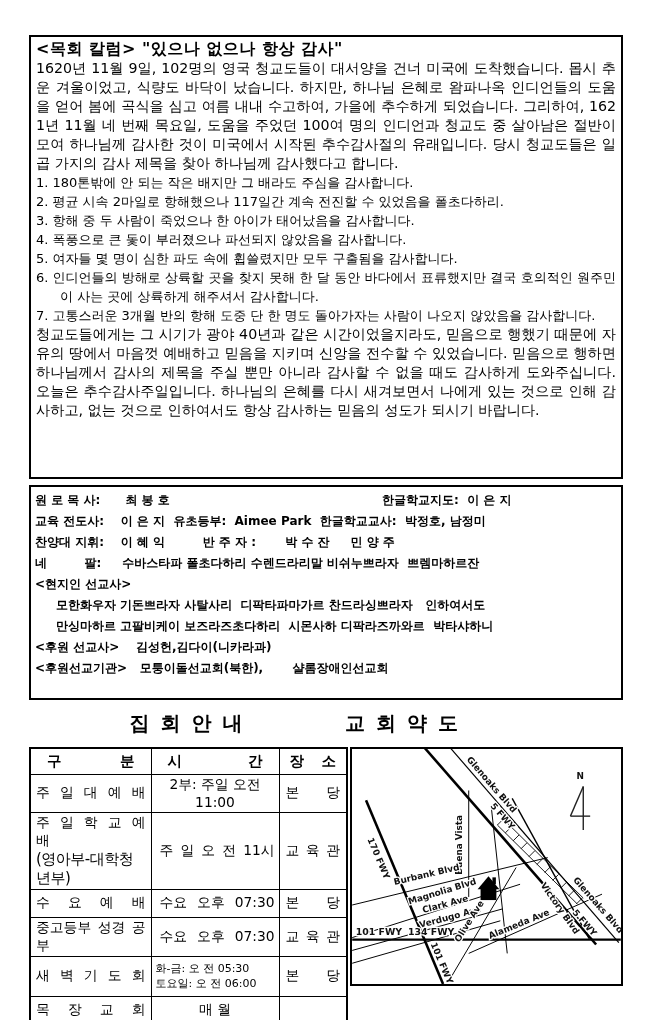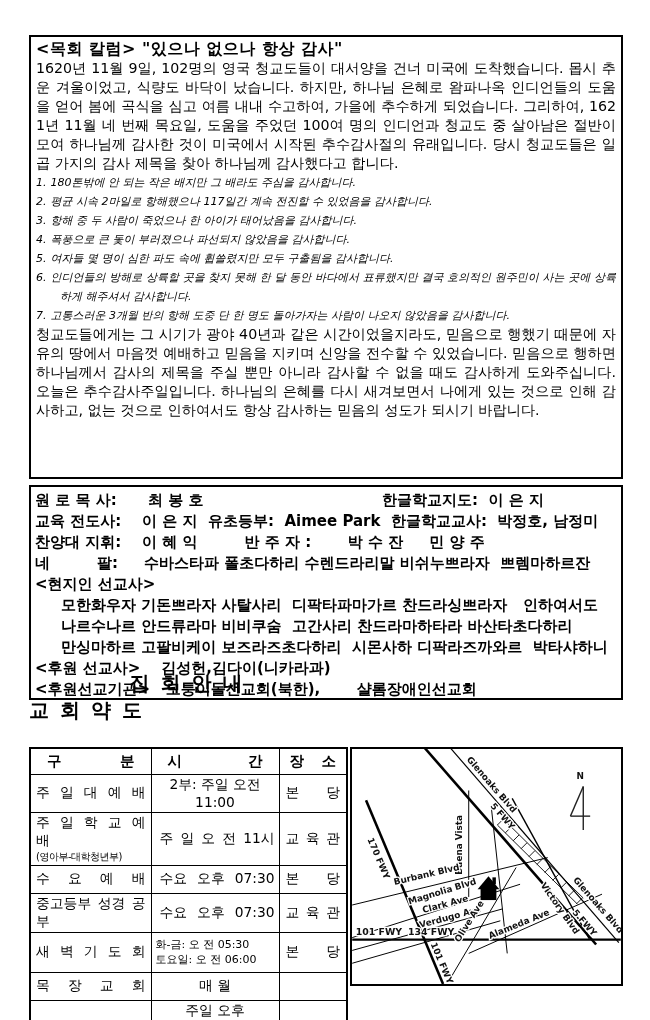--- a/index.html
+++ b/index.html
@@ -11,58 +11,58 @@
   }
   .page { position:absolute; left:0; top:0; width:650px; height:1020px; }
 
   
   .col-box {
     position:absolute; left:29px; top:35px; width:594px; height:444px;
     border:2px solid #000; padding:2px 5px 2px 5px; overflow:hidden;
   }
   .col-title { font-weight:bold; font-size:16px; line-height:20px; letter-spacing:0.5px; }
   .col-text  { font-size:14.2px; line-height:19px; text-align:justify; word-break:break-all; }
-  .col-item  { font-size:11px; line-height:19px; text-align:justify; word-break:break-all;
-               padding-left:24px; text-indent:-24px;font-style:italic; }
+  .col-item  { font-size:13px; line-height:19px; text-align:justify; word-break:break-all;
+               padding-left:24px; text-indent:-24px; }
   .col-item .num { padding-right:4px; }
 
   
   .staff-box {
     position:absolute; left:29px; top:485px; width:594px; height:215px;
     border:2px solid #000; padding:3px 4px; overflow:hidden;
-    font-weight:bold; font-size:15px; line-height:21px;
+    font-weight:bold; font-size:12px; line-height:21px;
   }
   .staff-line { white-space:pre; }
   .staff-row1 { display:flex; white-space:pre; }
   .staff-row1 .left  { flex:1; }
   .staff-row1 .right { width:235px; }
 
   
-  .headings { position:absolute; left:29px; top:670px; width:594px; display:flex;flex-direction:column; }
+  .headings { position:absolute; left:29px; top:710px; width:594px; display:flex; }
   .headings .h-left  { width:316px; text-align:center; }
   .headings .h-right { flex:1; text-align:left; }
   .headings div { font-weight:bold; font-size:20px; letter-spacing:2px; }
 
   
   table.meet {
     position:absolute; left:29px; top:747px; width:317px;
     border-collapse:collapse; table-layout:fixed;
     font-size:13.8px;
   }
   table.meet col.c1 { width:121px; }
   table.meet col.c2 { width:128px; }
   table.meet col.c3 { width:68px; }
   table.meet { border:2px solid #000; }
   table.meet td, table.meet th { border:1px solid #000; overflow:hidden; vertical-align:middle; }
   table.meet tr.hd th { height:26px; font-weight:bold; font-size:14.5px; }
   .hd-flex { display:flex; justify-content:space-between; padding:0 16px; }
   .hd-flex.narrow { padding:0 10px; }
   td.gb { padding:1px 5px; }
   .spread { text-align:justify; text-align-last:justify; word-spacing:1px; white-space:pre-line; }
-  .gb-sub { font-size:10px; text-align:left; text-align-last:left; letter-spacing:-0.5px; }
+  .gb-sub { font-size:15px; text-align:left; text-align-last:left; letter-spacing:-0.5px; }
   td.tm { padding:1px 4px; text-align:center; white-space:pre-line; }
   td.tm.spread { text-align:justify;padding-left:8px; }
   td.tm.lft { text-align:left; font-size:11px; }
   td.pl { padding:1px 6px; }
   tr.r1 { height:38px; } tr.r2 { height:40px; } tr.r3 { height:28px; }
   tr.r4 { height:28px; } tr.r5 { height:40px; } tr.r6 { height:28px;padding-left:28px; } tr.r7 { height:23px; }
 
   
   .map-box {
     position:absolute; left:350px; top:747px; width:273px; height:239px;
@@ -76,40 +76,39 @@
 </style>
 </head>
 <body>
 
 <div class="page">
 
   <div class="col-box">
     <div class="col-title">&lt;목회 칼럼&gt; "있으나 없으나 항상 감사"</div>
     <div class="col-text">1620년 11월 9일, 102명의 영국 청교도들이 대서양을 건너 미국에 도착했습니다. 몹시 추운 겨울이었고, 식량도 바닥이 났습니다. 하지만, 하나님 은혜로 왐파나옥 인디언들의 도움을 얻어 봄에 곡식을 심고 여름 내내 수고하여, 가을에 추수하게 되었습니다. 그리하여, 1621년 11월 네 번째 목요일, 도움을 주었던 100여 명의 인디언과 청교도 중 살아남은 절반이 모여 하나님께 감사한 것이 미국에서 시작된 추수감사절의 유래입니다. 당시 청교도들은 일곱 가지의 감사 제목을 찾아 하나님께 감사했다고 합니다.</div>
     <div class="col-item"><span class="num">1.</span><span>180톤밖에 안 되는 작은 배지만 그 배라도 주심을 감사합니다.</span></div>
-    <div class="col-item"><span class="num">2.</span><span>평균 시속 2마일로 항해했으나 117일간 계속 전진할 수 있었음을 감사합니다.</span></div>
+    <div class="col-item"><span class="num">2.</span><span>평균 시속 2마일로 항해했으나 117일간 계속 전진할 수 있었음을 폴초다하리.</span></div>
     <div class="col-item"><span class="num">3.</span><span>항해 중 두 사람이 죽었으나 한 아이가 태어났음을 감사합니다.</span></div>
     <div class="col-item"><span class="num">4.</span><span>폭풍으로 큰 돛이 부러졌으나 파선되지 않았음을 감사합니다.</span></div>
     <div class="col-item"><span class="num">5.</span><span>여자들 몇 명이 심한 파도 속에 휩쓸렸지만 모두 구출됨을 감사합니다.</span></div>
     <div class="col-item"><span class="num">6.</span><span>인디언들의 방해로 상륙할 곳을 찾지 못해 한 달 동안 바다에서 표류했지만 결국 호의적인 원주민이 사는 곳에 상륙하게 해주셔서 감사합니다.</span></div>
     <div class="col-item"><span class="num">7.</span><span>고통스러운 3개월 반의 항해 도중 단 한 명도 돌아가자는 사람이 나오지 않았음을 감사합니다.</span></div>
     <div class="col-text">청교도들에게는 그 시기가 광야 40년과 같은 시간이었을지라도, 믿음으로 행했기 때문에 자유의 땅에서 마음껏 예배하고 믿음을 지키며 신앙을 전수할 수 있었습니다. 믿음으로 행하면 하나님께서 감사의 제목을 주실 뿐만 아니라 감사할 수 없을 때도 감사하게 도와주십니다. 오늘은 추수감사주일입니다. 하나님의 은혜를 다시 새겨보면서 나에게 있는 것으로 인해 감사하고, 없는 것으로 인하여서도 항상 감사하는 믿음의 성도가 되시기 바랍니다.</div>
   </div>
 
   <div class="staff-box">
     <div class="staff-row1">
       <span class="left">원 로 목 사:      최 봉 호</span>
       <span class="right">한글학교지도:  이 은 지</span>
     </div>
     <div class="staff-line">교육 전도사:    이 은 지  유초등부:  Aimee Park  한글학교교사:  박정호, 남정미</div>
     <div class="staff-line">찬양대 지휘:    이 혜 익         반 주 자 :       박 수 잔     민 양 주</div>
     <div class="staff-line">네         팔:     수바스타파 폴초다하리 수렌드라리말 비쉬누쁘라자  쁘렘마하르잔</div>
     <div class="staff-line">&lt;현지인 선교사&gt;</div>
     <div class="staff-line">     모한화우자 기돈쁘라자 사탈사리  디팍타파마가르 찬드라싱쁘라자   인하여서도</div>
-    <div class="staff-line">     나르수나르 안드류라마 비비쿠숨  고간사리 찬드라마하타라 바산타초다하리</div>
     <div class="staff-line">     만싱마하르 고팔비케이 보즈라즈초다하리  시몬사하 디팍라즈까와르  박타샤하니</div>
     <div class="staff-line">&lt;후원 선교사&gt;    김성헌,김다이(니카라과)</div>
     <div class="staff-line">&lt;후원선교기관&gt;   모퉁이돌선교회(북한),       샬롬장애인선교회</div>
   </div>
 
   <div class="headings">
     <div class="h-left">집 회  안 내</div>
     <div class="h-right">교 회 약 도</div>
   </div>
 

